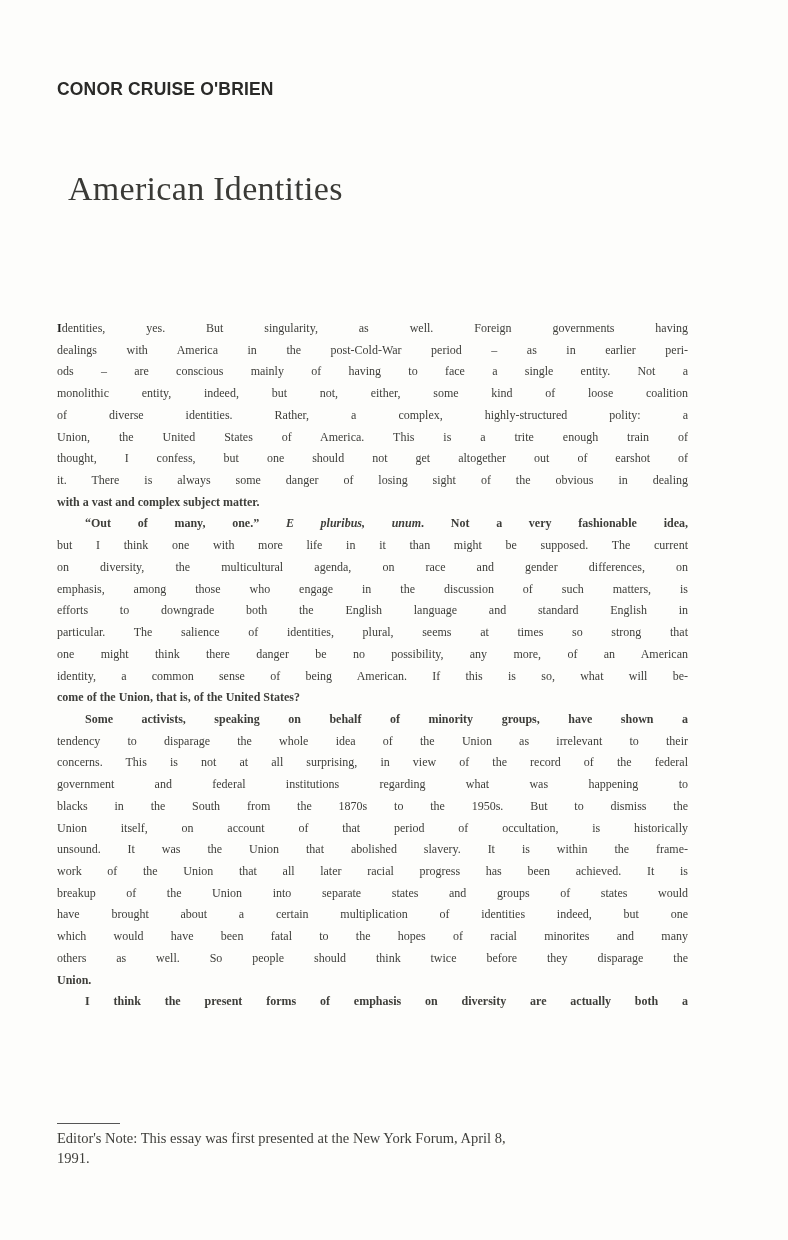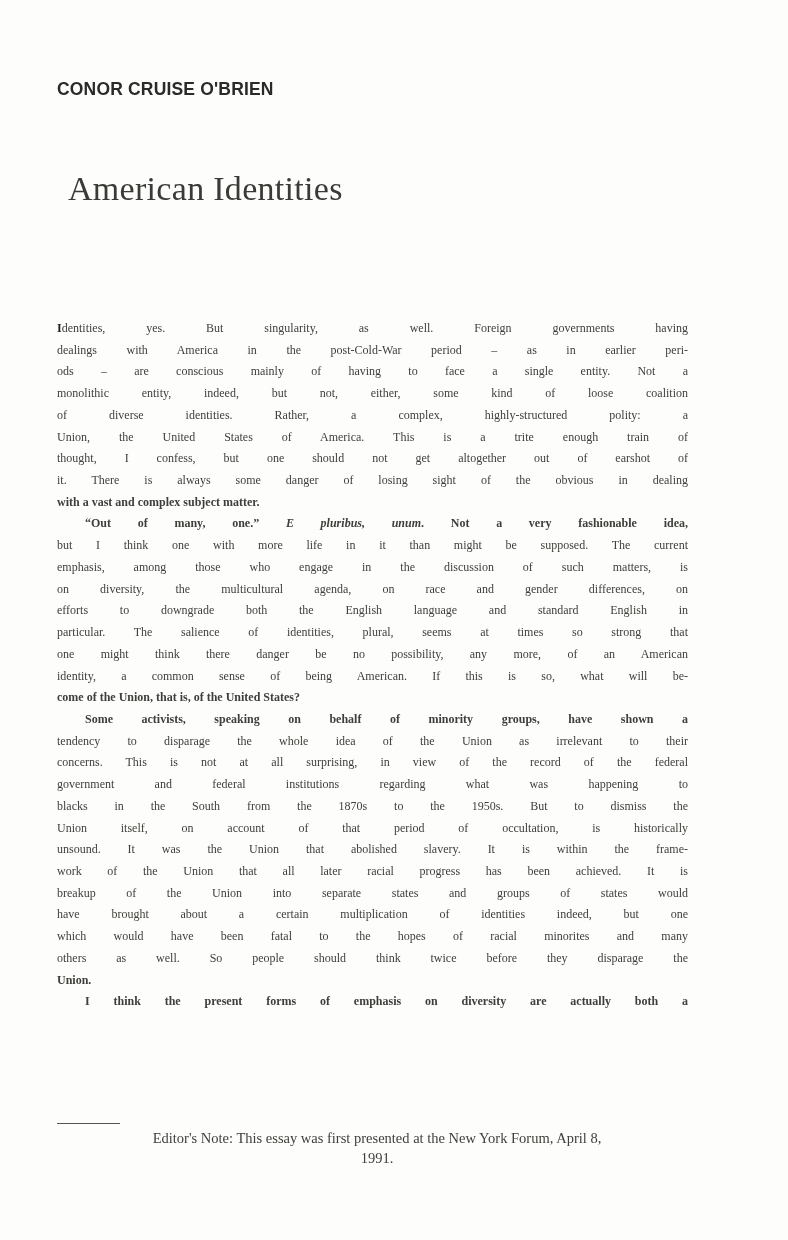--- a/index.html
+++ b/index.html
@@ -29,43 +29,43 @@
   }
   .line.last { text-align-last: left; font-weight: bold; }
   .line.indent { padding-left: 28px; font-weight: bold; }
   .dropcap { font-weight: bold; color: #1f1f1d; }
   .ital { font-style: italic; }
   .fn-rule {
     position: absolute; left: 57px; top: 1123px; width: 63px; height: 1px; background: #555;
   }
   .footnote {
     position: absolute; left: 57px; top: 1128px; width: 640px;
-    font-family: "Liberation Serif", serif; font-size: 14.5px; line-height: 20px; color: #3e3e3a; text-align: center;
+    font-family: "Liberation Serif", serif; font-size: 14.5px; line-height: 20px; color: #3e3e3a;
   }
 </style>
 </head>
 <body>
 
 <div class="author">CONOR CRUISE O'BRIEN</div>
 <div class="title">American Identities</div>
 
 <div class="body" id="essay-body">
     <div class="line"><span class="dropcap">I</span><span>dentities, yes. But singularity, as well. Foreign governments having</span></div>
     <div class="line"><span>dealings with America in the post-Cold-War period – as in earlier peri-</span></div>
     <div class="line"><span>ods – are conscious mainly of having to face a single entity. Not a</span></div>
     <div class="line"><span>monolithic entity, indeed, but not, either, some kind of loose coalition</span></div>
     <div class="line"><span>of diverse identities. Rather, a complex, highly-structured polity: a</span></div>
     <div class="line"><span>Union, the United States of America. This is a trite enough train of</span></div>
     <div class="line"><span>thought, I confess, but one should not get altogether out of earshot of</span></div>
     <div class="line"><span>it. There is always some danger of losing sight of the obvious in dealing</span></div>
     <div class="line last"><span>with a vast and complex subject matter.</span></div>
     <div class="line indent"><span>“Out of many, one.” </span><span class="ital">E pluribus, unum</span><span>. Not a very fashionable idea,</span></div>
     <div class="line"><span>but I think one with more life in it than might be supposed. The current</span></div>
+    <div class="line"><span>on diversity, the multicultural agenda, on race and gender differences, on</span></div>
     <div class="line"><span>emphasis, among those who engage in the discussion of such matters, is</span></div>
-    <div class="line"><span>on diversity, the multicultural agenda, on race and gender differences, on</span></div>
     <div class="line"><span>efforts to downgrade both the English language and standard English in</span></div>
     <div class="line"><span>particular. The salience of identities, plural, seems at times so strong that</span></div>
     <div class="line"><span>one might think there danger be no possibility, any more, of an American</span></div>
     <div class="line"><span>identity, a common sense of being American. If this is so, what will be-</span></div>
     <div class="line last"><span>come of the Union, that is, of the United States?</span></div>
     <div class="line indent"><span>Some activists, speaking on behalf of minority groups, have shown a</span></div>
     <div class="line"><span>tendency to disparage the whole idea of the Union as irrelevant to their</span></div>
     <div class="line"><span>concerns. This is not at all surprising, in view of the record of the federal</span></div>
     <div class="line"><span>government and federal institutions regarding what was happening to</span></div>
     <div class="line"><span>blacks in the South from the 1870s to the 1950s. But to dismiss the</span></div>

